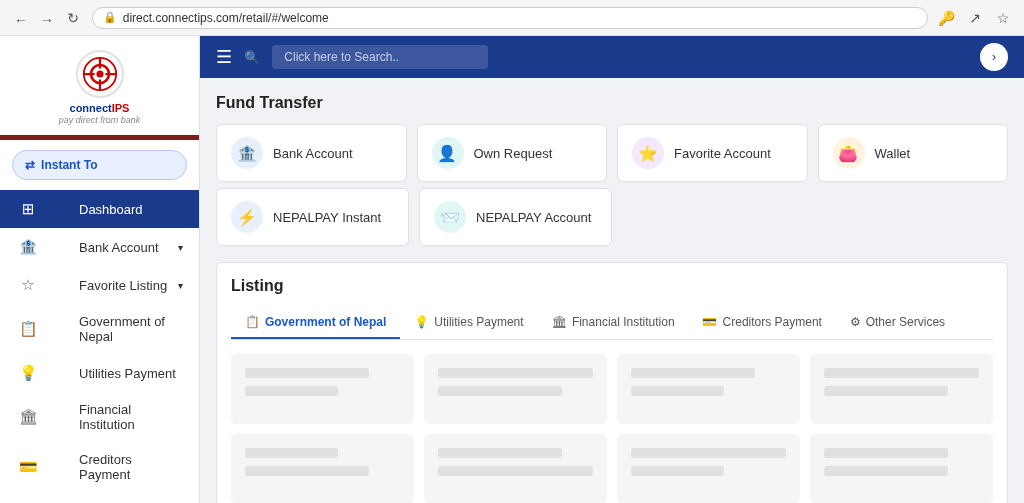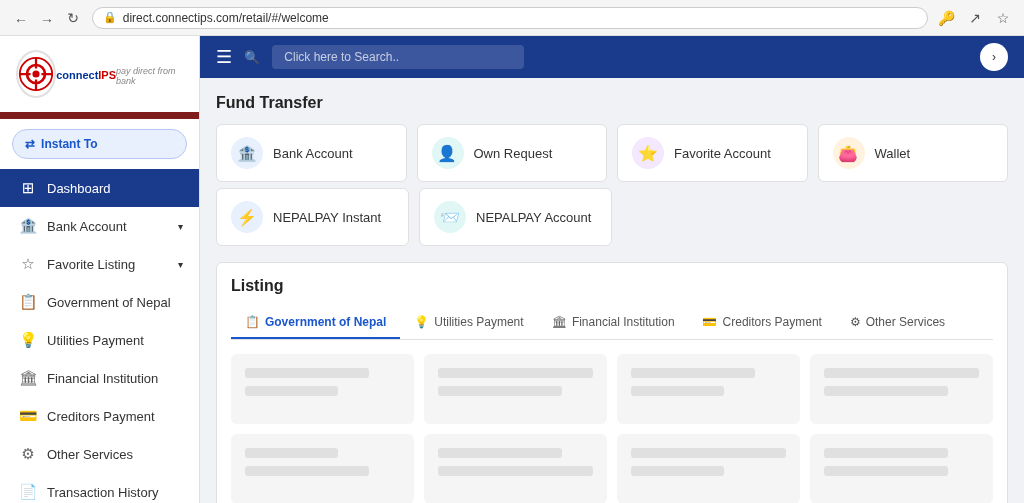--- a/index.html
+++ b/index.html
@@ -42,23 +42,23 @@
       width: 200px;
       background: white;
       display: flex;
       flex-direction: column;
       border-right: 1px solid #e0e0e0;
       flex-shrink: 0;
     }
     .logo-area {
       padding: 14px 16px 10px;
       display: flex;
-      flex-direction: row;
+      flex-direction: column;
       align-items: center;
-      border-bottom: 7px solid #7f1d1d;
+      border-bottom: 5px solid #7f1d1d;
     }
     .logo-circle {
       width: 48px; height: 48px;
       border-radius: 50%;
       background: white;
       border: 2px solid #e0e0e0;
       display: flex; align-items: center; justify-content: center;
       margin-bottom: 4px;
       overflow: hidden;
     }
@@ -84,41 +84,41 @@
       display: flex; align-items: center; gap: 10px;
       cursor: pointer;
       color: #333;
       font-size: 13px;
       border-left: 3px solid transparent;
     }
     .nav-item.active { background: #1a3a8c; color: white; border-left-color: #1a3a8c; }
     .nav-item.active .nav-icon { color: white; }
     .nav-icon { font-size: 15px; color: #666; width: 18px; text-align: center; }
     .nav-arrow { margin-left: auto; font-size: 10px; }
-    .nav-label { flex: 1; }
+    .nav-label { flex: 1; margin-left: 32px; }
 
     
     .main { flex: 1; display: flex; flex-direction: column; overflow: hidden; }
 
     .top-bar {
       background: #1a3a8c;
       padding: 0 16px;
       height: 42px;
       display: flex; align-items: center; gap: 12px;
       flex-shrink: 0;
     }
     .hamburger { color: white; font-size: 18px; cursor: pointer; }
     .search-box {
       background: rgba(255,255,255,0.15);
       border: none;
       border-radius: 4px;
       padding: 5px 12px;
       color: rgba(255,255,255,0.7);
       font-size: 12px;
-      width: 252px;
+      width: 216px;
       cursor: pointer;
     }
     .top-bar-right { margin-left: auto; }
     .chevron-right-btn {
       width: 28px; height: 28px; background: white; border-radius: 50%;
       display: flex; align-items: center; justify-content: center;
       cursor: pointer; font-size: 12px; color: #333;
     }
 
     .content { flex: 1; overflow-y: auto; padding: 16px; background: #f0f2f5; }

